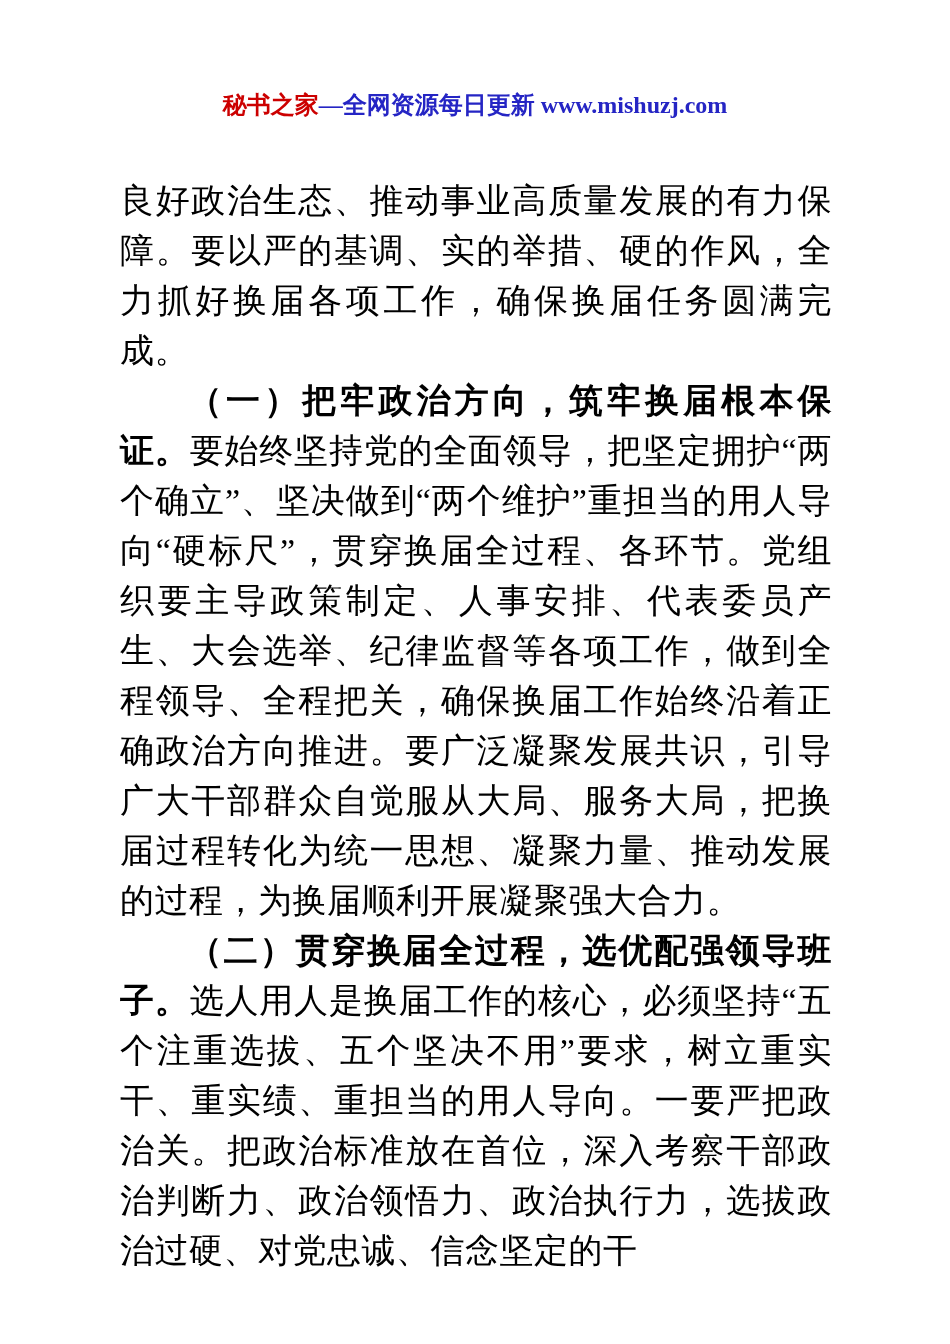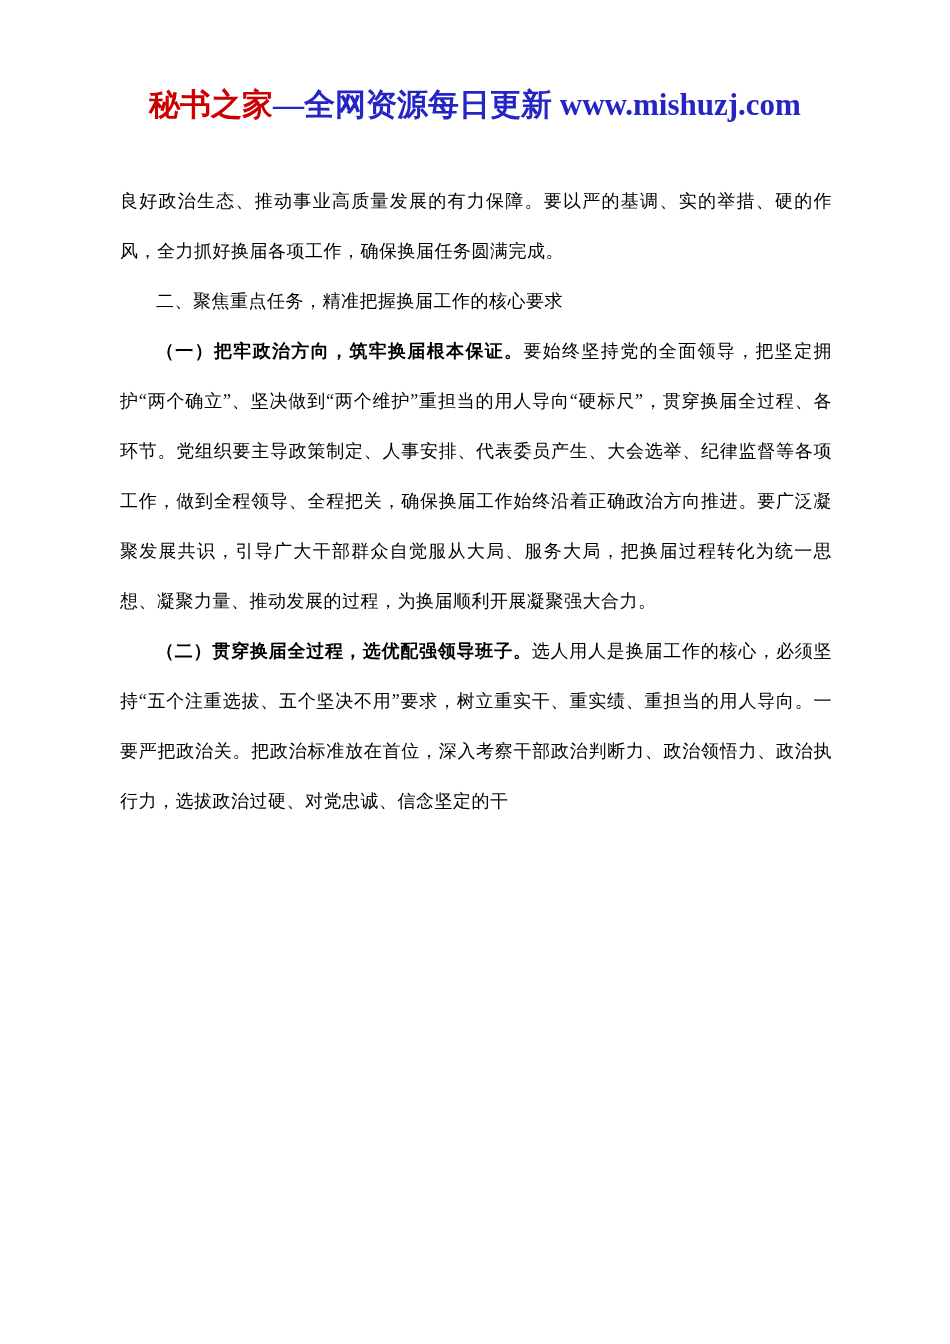--- a/index.html
+++ b/index.html
@@ -15,34 +15,34 @@
     overflow: hidden;
     font-family: "Liberation Serif", "DejaVu Serif", serif;
     color: #000000;
   }
   .site-header {
     position: absolute;
     top: 88px;
     left: 0;
     width: 100%;
     text-align: center;
-    font-size: 31px;
+    font-size: 24px;
     line-height: 34px;
     font-weight: bold;
     white-space: nowrap;
   }
   .brand   { color: #cc0000; }
   .tagline { color: #2525c4; }
   .url     { color: #2525c4; }
   .content {
     position: absolute;
     top: 176px;
     left: 120px;
     width: 712px;
-    font-size: 18px;
+    font-size: 34px;
     line-height: 50px;
     text-align: justify;
     letter-spacing: 0.5px;
   }
   .content p {
     margin: 0;
     padding: 0;
   }
   .content p.indent {
     text-indent: 2em;
@@ -59,23 +59,20 @@
   <div class="site-header">
     <span class="brand">秘书之家</span><span class="tagline">—全网资源每日更新 </span><span class="url">www.mishuzj.com</span>
   </div>
 
   <div class="content">
 
     <p class="para">
       <span>良好政治生态、推动事业高质量发展的有力保障。要以严的基调、实的举措、硬的作风，全力抓好换届各项工作，确保换届任务圆满完成。</span>
     </p>
 
-    <p class="para indent">
-      <span>二、聚焦重点任务，精准把握换届工作的核心要求</span>
-    </p>
 
 
     <p class="para indent">
       <span class="lead">（一）把牢政治方向，筑牢换届根本保证。</span><span>要始终坚持党的全面领导，把坚定拥护“两个确立”、坚决做到“两个维护”重担当的用人导向“硬标尺”，贯穿换届全过程、各环节。党组织要主导政策制定、人事安排、代表委员产生、大会选举、纪律监督等各项工作，做到全程领导、全程把关，确保换届工作始终沿着正确政治方向推进。要广泛凝聚发展共识，引导广大干部群众自觉服从大局、服务大局，把换届过程转化为统一思想、凝聚力量、推动发展的过程，为换届顺利开展凝聚强大合力。</span>
     </p>
 
     <p class="para indent">
       <span class="lead">（二）贯穿换届全过程，选优配强领导班子。</span><span>选人用人是换届工作的核心，必须坚持“五个注重选拔、五个坚决不用”要求，树立重实干、重实绩、重担当的用人导向。一要严把政治关。把政治标准放在首位，深入考察干部政治判断力、政治领悟力、政治执行力，选拔政治过硬、对党忠诚、信念坚定的干</span>
     </p>
 

